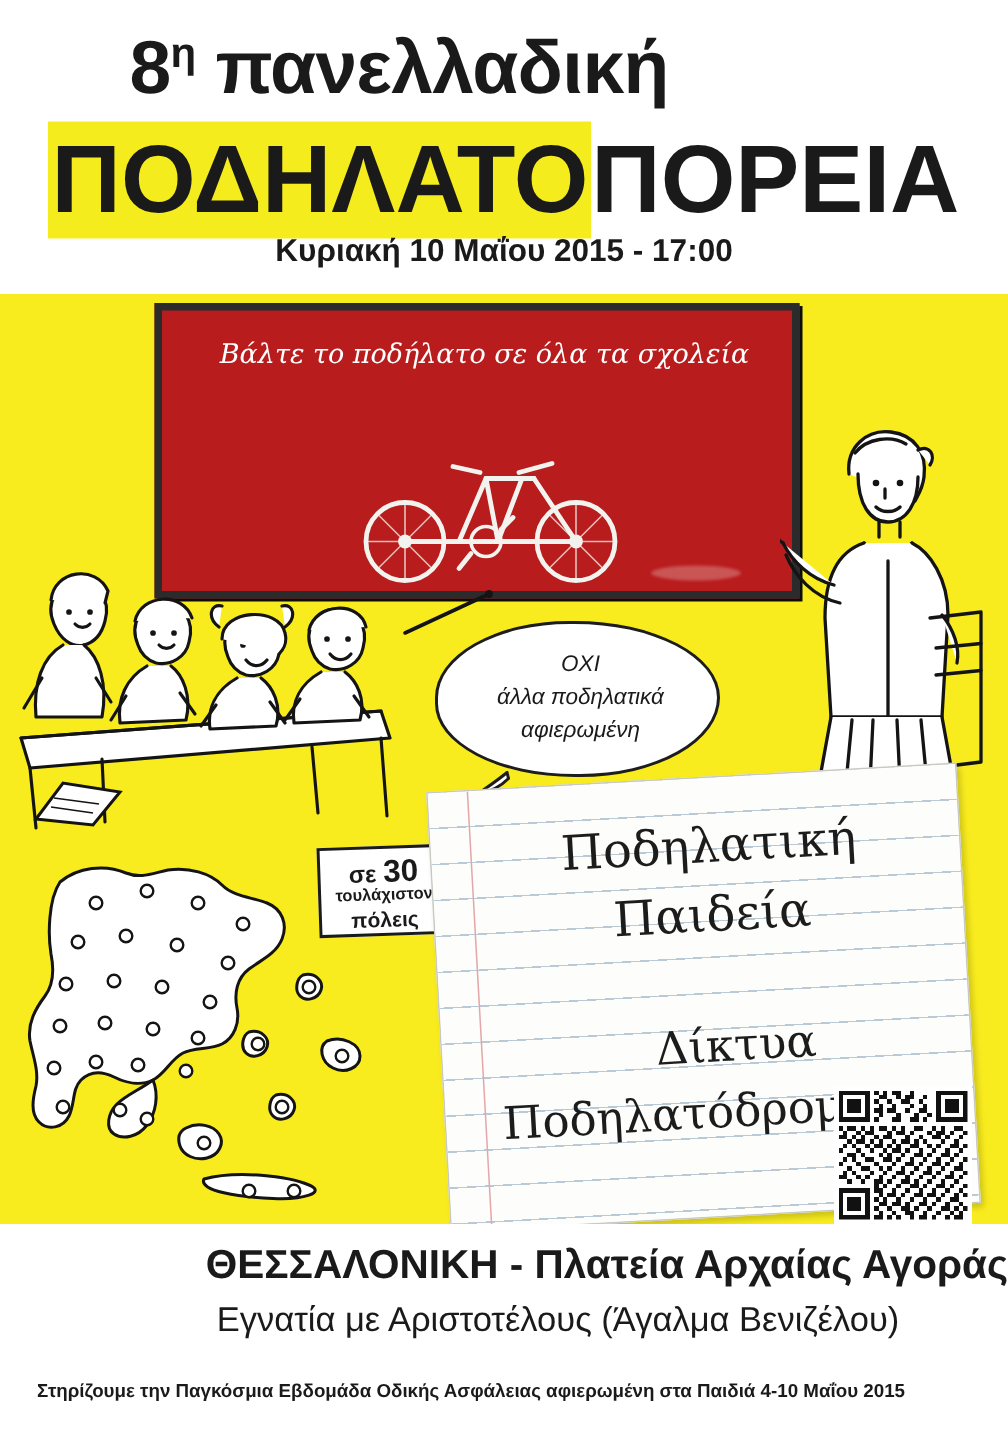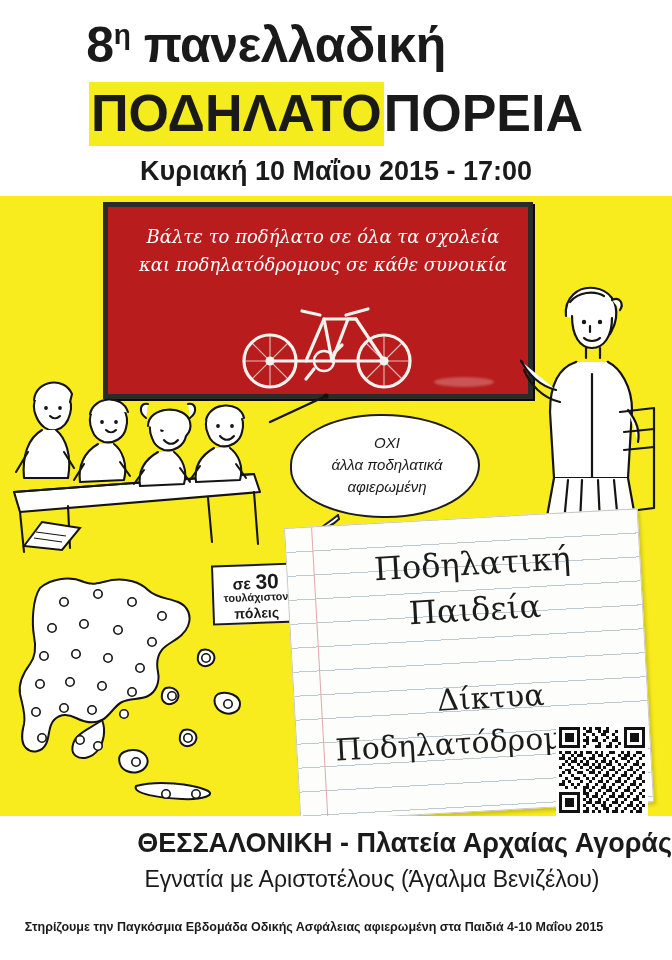--- a/index.html
+++ b/index.html
@@ -44,39 +44,39 @@
   .title-line1 .ord {
     font-size: 28px;
     vertical-align: super;
     font-weight: bold;
   }
   .title-line2 {
     position: absolute;
     left: 0; top: 86px;
     width: 672px;
     text-align: center;
-    font-size: 52px;
+    font-size: 64px;
     font-weight: bold;
     white-space: nowrap;
     line-height: 1.05;
   }
   .title-line2 .hl {
     background: #f5ec1d;
     padding: 2px 2px 4px 2px;
     color: #1a1a1a;
   }
   .title-line2 .plain {
     color: #1a1a1a;
   }
   .subtitle {
     position: absolute;
     left: 0; top: 156px;
     width: 672px;
     text-align: center;
-    font-size: 27px;
+    font-size: 21px;
     font-weight: bold;
     color: #1a1a1a;
     white-space: nowrap;
   }
 
   
   .body-yellow {
     position: absolute;
     left: 0; top: 196px;
     width: 672px;
@@ -313,21 +313,20 @@
       <span class="hl">ΠΟΔΗΛΑΤΟ</span><span class="plain">ΠΟΡΕΙΑ</span>
     </div>
     <div class="subtitle">Κυριακή 10 Μαΐου 2015 - 17:00</div>
   </div>
 
   <div class="body-yellow">
 
     <div class="blackboard">
       <div class="board-text">
         <div>Βάλτε το ποδήλατο σε όλα τα σχολεία</div>
-        <div>και ποδηλατόδρομους σε κάθε συνοικία</div>
       </div>
       <svg class="bike" viewBox="0 0 200 96">
         <g fill="none" stroke="#f2f2ee" stroke-width="3.2" stroke-linecap="round">
           <circle cx="42" cy="66" r="26"></circle>
           <circle cx="156" cy="66" r="26"></circle>
           <circle cx="42" cy="66" r="3" fill="#f2f2ee"></circle>
           <circle cx="156" cy="66" r="3" fill="#f2f2ee"></circle>
           <path d="M42 66 L78 66 L96 24 L128 24"></path>
           <path d="M78 66 L104 66 L96 24"></path>
           <path d="M104 66 L156 66"></path>

